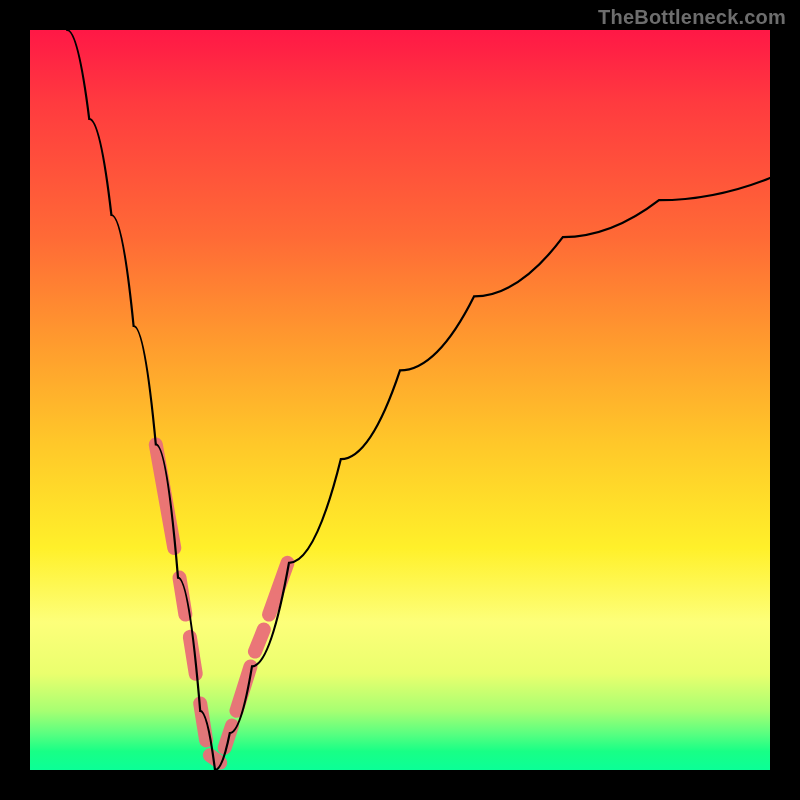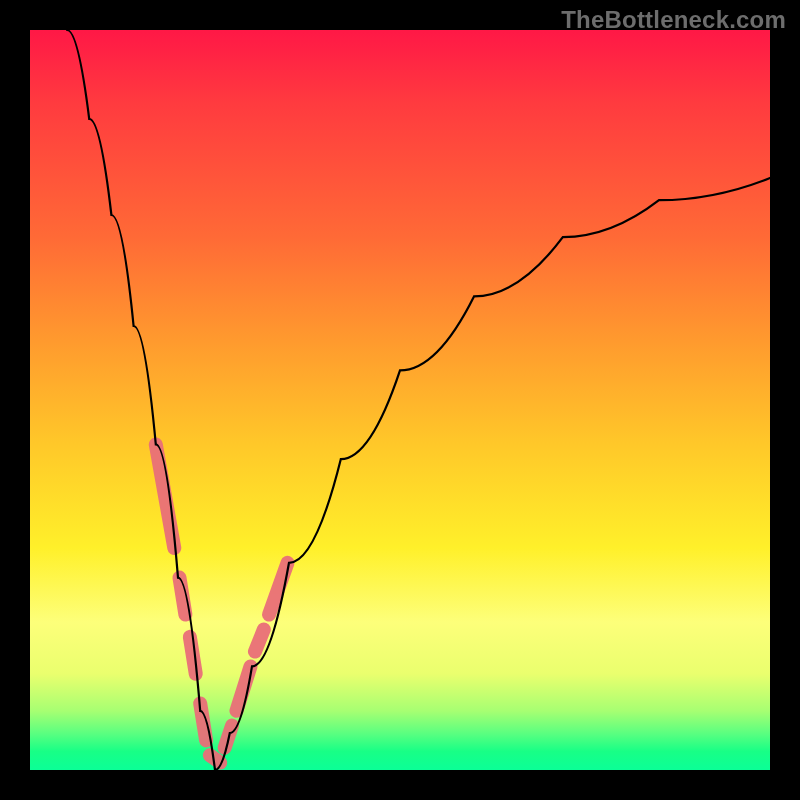--- a/index.html
+++ b/index.html
@@ -36,21 +36,21 @@
       #5cff80 95%,
       #18ff86 97.5%,
       #0bff97 100%
     );
   }
   .watermark {
     position: absolute;
     top: 6px;
     right: 14px;
     color: #6d6d6d;
-    font-size: 24px;
+    font-size: 20px;
     font-weight: 600;
     letter-spacing: 0.2px;
     user-select: none;
   }
   svg.curve {
     position: absolute;
     left: 30px;
     top: 30px;
     width: 740px;
     height: 740px;

